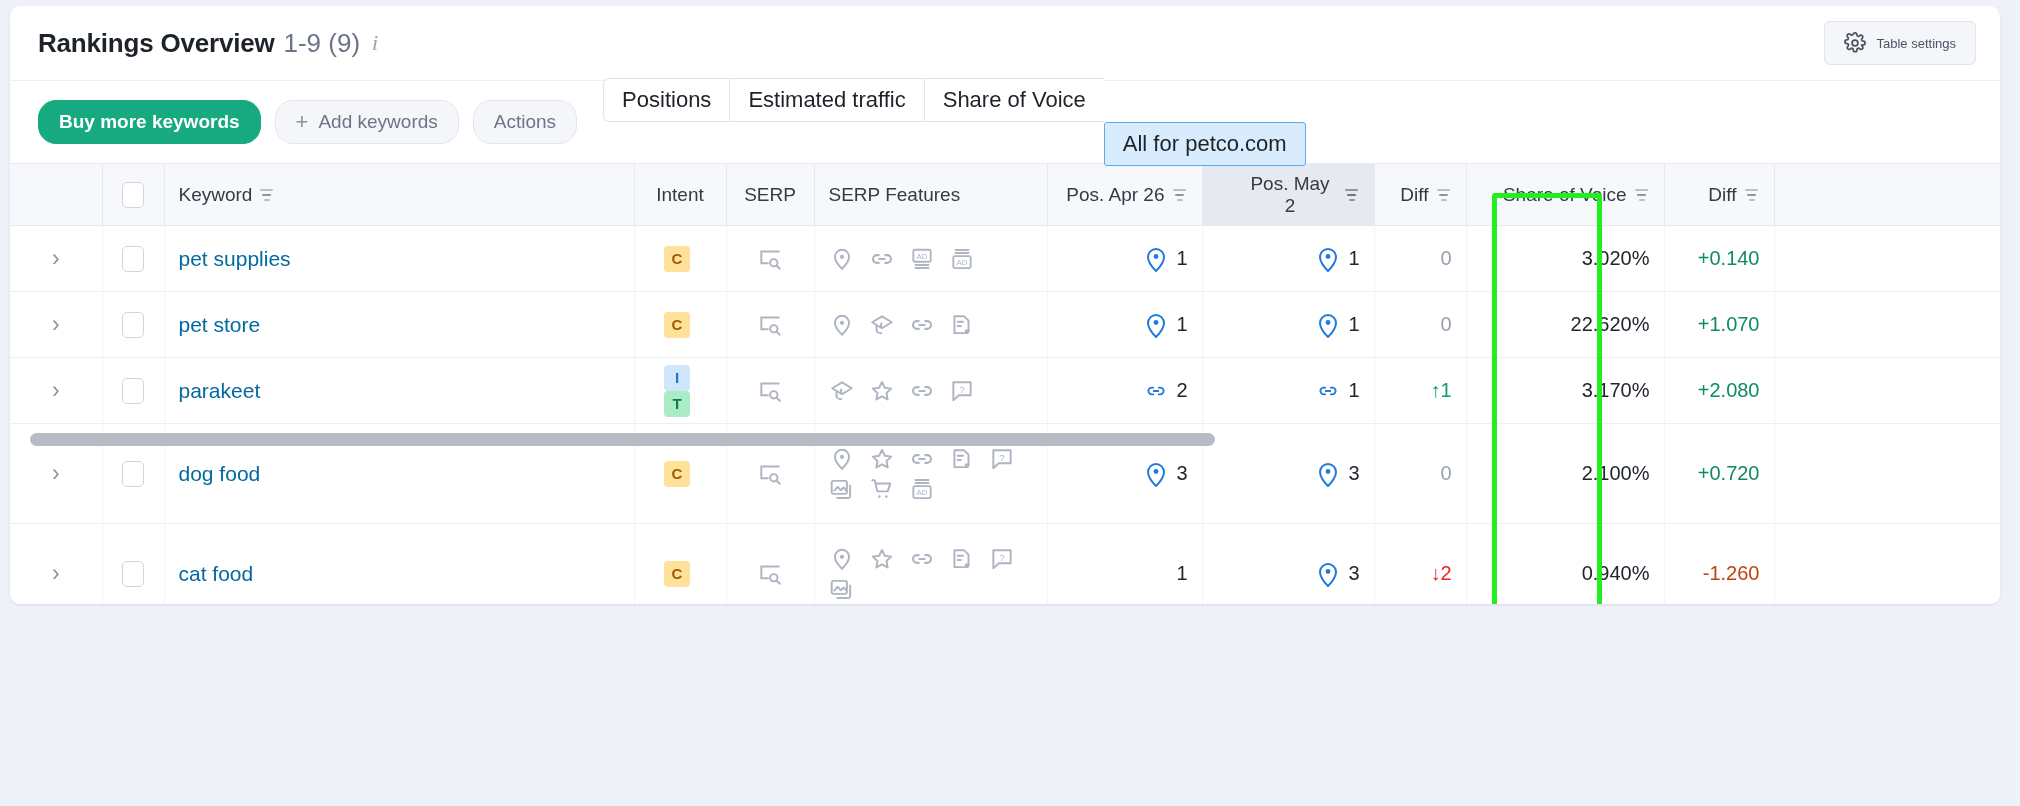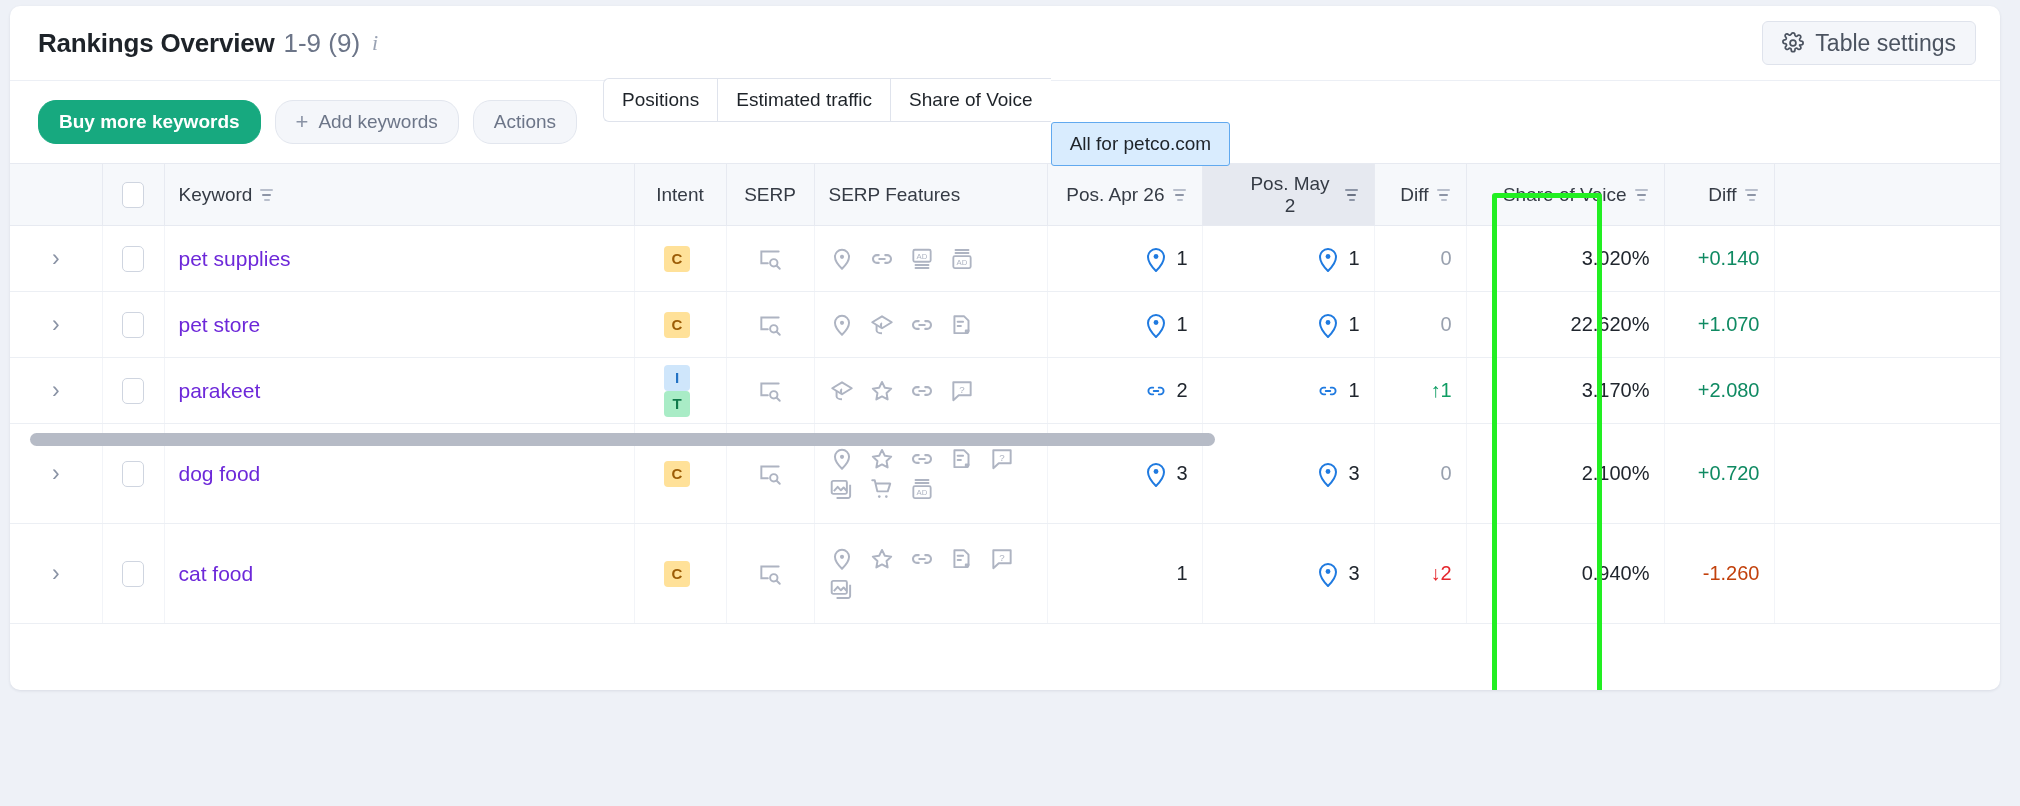--- a/index.html
+++ b/index.html
@@ -4,21 +4,21 @@
 <style>
   html,body{margin:0;padding:0;}
   body{
     width:2020px;height:806px;
     background:#eef1f7;
     font-family:"Liberation Sans", sans-serif;
     -webkit-font-smoothing:antialiased;
     overflow:hidden;
   }
   .card{
-    position:absolute;left:10px;top:6px;width:1990px;height:684px;
+    position:absolute;left:10px;top:6px;width:1990px;height:598px;
     background:#ffffff;border-radius:10px;
     box-shadow:0 1px 3px rgba(30,40,70,.10);
     overflow:hidden;
   }
   
   .card-head{
     height:75px;box-sizing:border-box;
     display:flex;align-items:center;justify-content:space-between;
     padding:0 24px 0 28px;
     border-bottom:1px solid #eceff5;
@@ -27,42 +27,42 @@
   .title-main{font-size:26px;font-weight:bold;color:#1e2329;letter-spacing:-.2px;}
   .title-count{font-size:26px;color:#6c7588;font-weight:normal;}
   .info-i{
     font-family:"Liberation Serif",serif;font-style:italic;
     font-size:22px;color:#9aa3b4;margin-left:3px;align-self:center;
   }
   .settings-btn{
     display:flex;align-items:center;gap:11px;
     height:44px;padding:0 19px;box-sizing:border-box;
     border:1px solid #dfe3ec;border-radius:6px;background:#f4f6fa;
-    color:#4b5360;font-size:23px;cursor:pointer;
+    color:#4b5360;font-size:13px;cursor:pointer;
   }
   .gear{width:22px;height:22px;display:block;}
   
   .toolbar{
     height:82px;box-sizing:border-box;
     display:flex;align-items:center;gap:14px;
     padding:0 28px;
   }
   .btn{
     height:44px;box-sizing:border-box;
     display:inline-flex;align-items:center;justify-content:center;
     border-radius:18px;font-size:19px;cursor:pointer;white-space:nowrap;
   }
   .btn-green{background:#17a97f;color:#fff;padding:0 20px;border:1px solid #17a97f;font-weight:bold;}
   .btn-grey{background:#f4f6fa;color:#6c7588;padding:0 20px;border:1px solid #e2e6ee;gap:10px;}
   .plus{font-size:22px;color:#8a93a5;line-height:1;}
   .seg{display:inline-flex;margin-left:12px;}
   .seg-item{
     height:44px;box-sizing:border-box;
     display:inline-flex;align-items:center;justify-content:center;
-    padding:0 18px;font-size:19px;color:#1e2329;cursor:pointer;
+    padding:0 18px;font-size:22px;color:#1e2329;cursor:pointer;
     background:#fff;border:1px solid #dfe3ec;border-right:none;white-space:nowrap;
   }
   .seg-item:first-child{border-radius:6px 0 0 6px;}
   .seg-item:last-child{border-right:1px solid #dfe3ec;border-radius:0 6px 6px 0;margin-top:44px;}
   .seg-item.active{
     background:#d9ecfe;border:1px solid #61a9ef;border-radius:3px;
     position:relative;z-index:2;
   }
   
   table{border-collapse:collapse;width:2000px;table-layout:fixed;}
@@ -85,21 +85,21 @@
     background:#fff;
   }
   tbody tr{height:66px;}
   tbody tr.tall{height:100px;}
   .chev{color:#8a93a5;font-size:23px;line-height:1;cursor:pointer;display:block;text-align:center;}
   .cbox{
     width:22px;height:26px;box-sizing:border-box;
     border:1.5px solid #cfd5e0;border-radius:5px;background:#fff;
     display:block;margin:0 auto;cursor:pointer;
   }
-  .kw{color:#6d28d9;font-size:21px;cursor:pointer;}
+  .kw{color:#0369a1;font-size:21px;cursor:pointer;}
   .badge{
     display:inline-flex;align-items:center;justify-content:center;
     width:26px;height:26px;border-radius:4px;
     font-size:15px;font-weight:bold;margin-right:6px;
   }
   .b-C{background:#ffe199;color:#9c5c06;}
   .b-I{background:#cfe6fb;color:#2272c4;}
   .b-T{background:#a9ecc6;color:#11794b;}
   .feat{display:flex;flex-wrap:wrap;gap:4px 14px;align-items:center;max-width:205px;}
   .ico{width:26px;height:26px;display:block;color:#aeb4c2;flex:none;}

